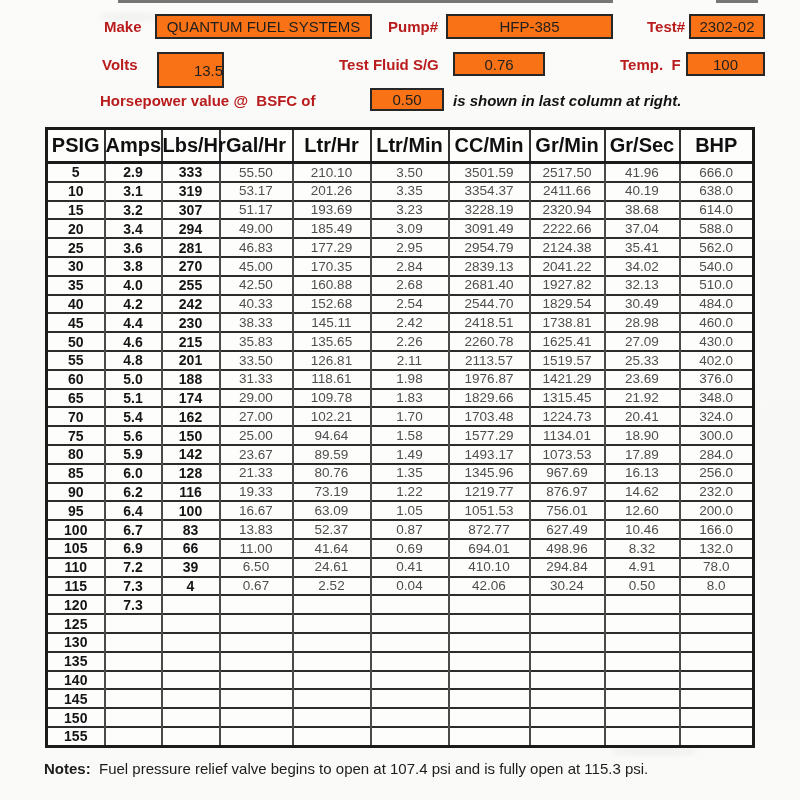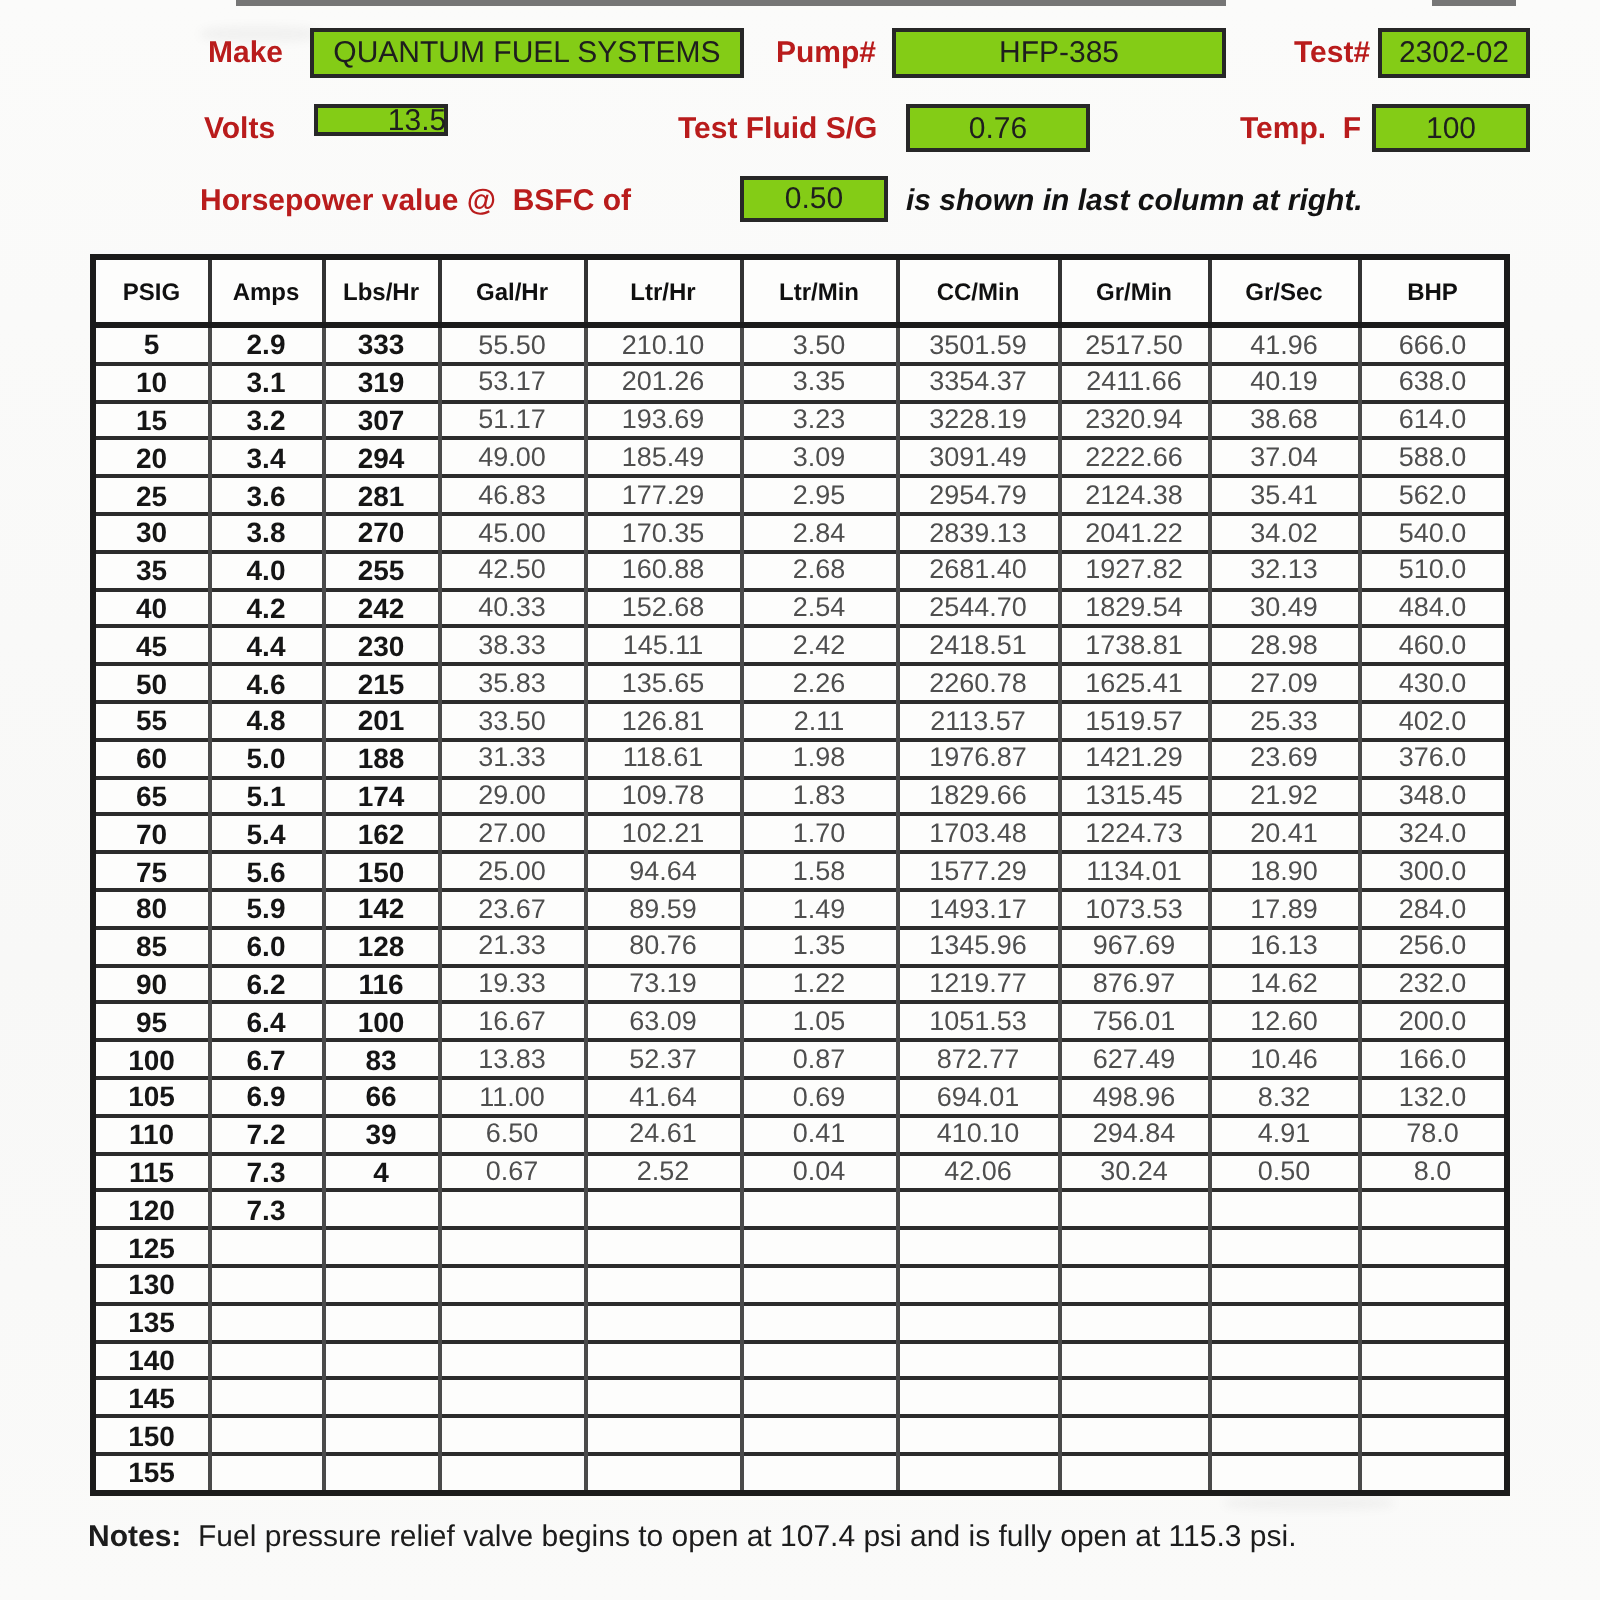--- a/index.html
+++ b/index.html
@@ -12,34 +12,34 @@
   .page{position:absolute;inset:0;}
 
   
   .scan-line{position:absolute;background:#4a4a4a;opacity:.75;}
   .smudge{position:absolute;background:#777;filter:blur(2.5px);border-radius:40%;}
   .dot{position:absolute;width:3px;height:3px;background:#6a6a6a;border-radius:50%;}
 
   
   .field-label{position:absolute;font-weight:bold;font-size:15px;color:#b91c1c;white-space:pre;}
   .field-box{
-    position:absolute;border:2px solid #272727;background:#84cc16;
+    position:absolute;border:2px solid #272727;background:#f97316;
     display:flex;align-items:center;justify-content:center;
     font-size:15px;color:#1e1e1e;box-sizing:border-box;
   }
   .hp-suffix{position:absolute;font-weight:bold;font-size:15px;color:#121212;white-space:pre;}
 
   
   table{
     position:absolute;left:45px;top:127px;width:708px;
     border-collapse:collapse;table-layout:fixed;
     border:3px solid #1b1b1b;background:#fdfdfc;
   }
   th{
-    font-size:12px;font-weight:bold;color:#101010;height:31px;
+    font-size:20px;font-weight:bold;color:#101010;height:31px;
     border-bottom:3px solid #1b1b1b;border-left:2px solid #333;
     padding:0;text-align:center;
   }
   td{
     font-size:13.5px;text-align:center;height:16.8px;padding:0;line-height:1;
     border-top:2px solid #2c2c2c;border-left:2px solid #4a4a4a;
     overflow:hidden;white-space:nowrap;
   }
   td.bold{font-weight:bold;color:#151515;font-size:14px;}
   td.num{color:#4e4e4e;}
@@ -62,21 +62,21 @@
   <div class="dot" style="left:636px;top:639px;"></div>
 
   <div class="field-label" style="left:104px;top:18px;">Make</div>
   <div class="field-box" style="left:155px;top:14px;width:217px;height:25px;">QUANTUM FUEL SYSTEMS</div>
   <div class="field-label" style="left:388px;top:18px;">Pump#</div>
   <div class="field-box" style="left:446px;top:14px;width:167px;height:25px;">HFP-385</div>
   <div class="field-label" style="left:647px;top:18px;">Test#</div>
   <div class="field-box" style="left:689px;top:14px;width:76px;height:25px;">2302-02</div>
 
   <div class="field-label" style="left:102px;top:56px;">Volts</div>
-  <div class="field-box" style="left:157px;top:52px;width:67px;height:16px;padding-left:36px;">13.5</div>
+  <div class="field-box" style="left:157px;top:52px;width:67px;height:36px;padding-left:36px;">13.5</div>
   <div class="field-label" style="left:339px;top:56px;">Test Fluid S/G</div>
   <div class="field-box" style="left:453px;top:52px;width:92px;height:24px;">0.76</div>
   <div class="field-label" style="left:620px;top:56px;">Temp.  F</div>
   <div class="field-box" style="left:686px;top:52px;width:79px;height:24px;">100</div>
 
   <div class="field-label" style="left:100px;top:92px;">Horsepower value @  BSFC of</div>
   <div class="field-box" style="left:370px;top:88px;width:74px;height:23px;">0.50</div>
   <div class="hp-suffix" style="left:453px;top:92px;font-style:italic;">is shown in last column at right.</div>
 
   <table>

